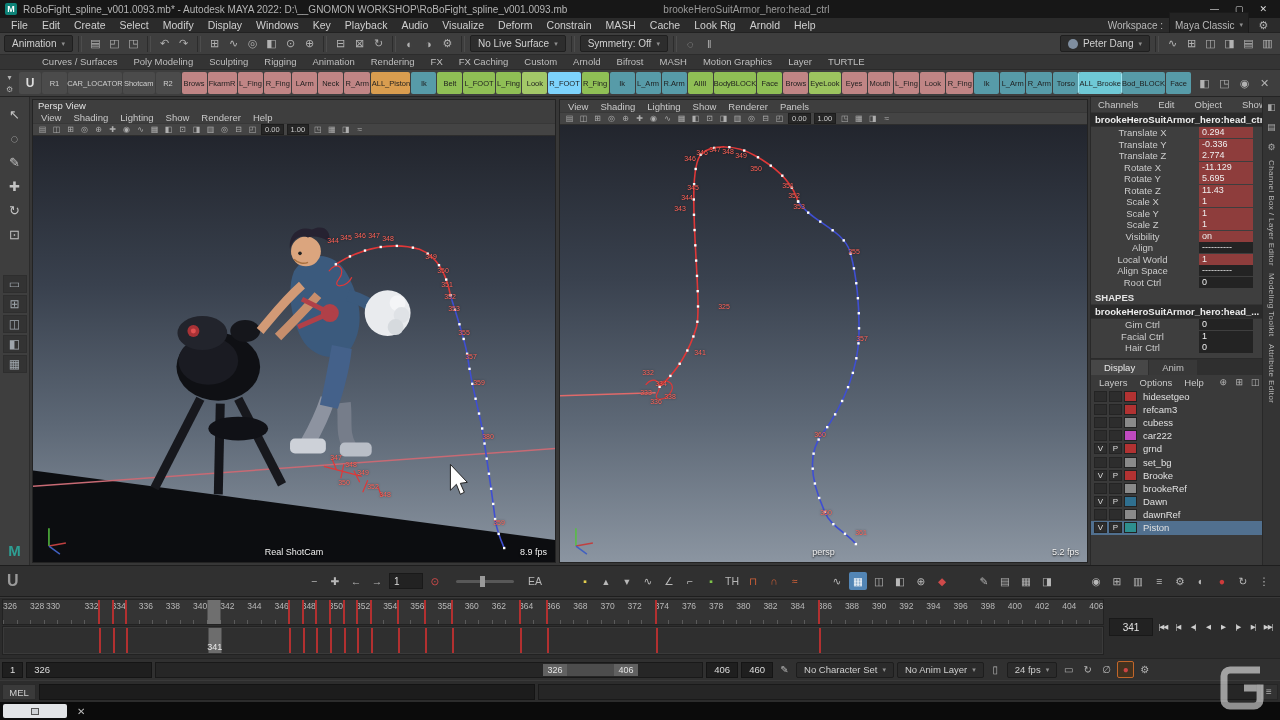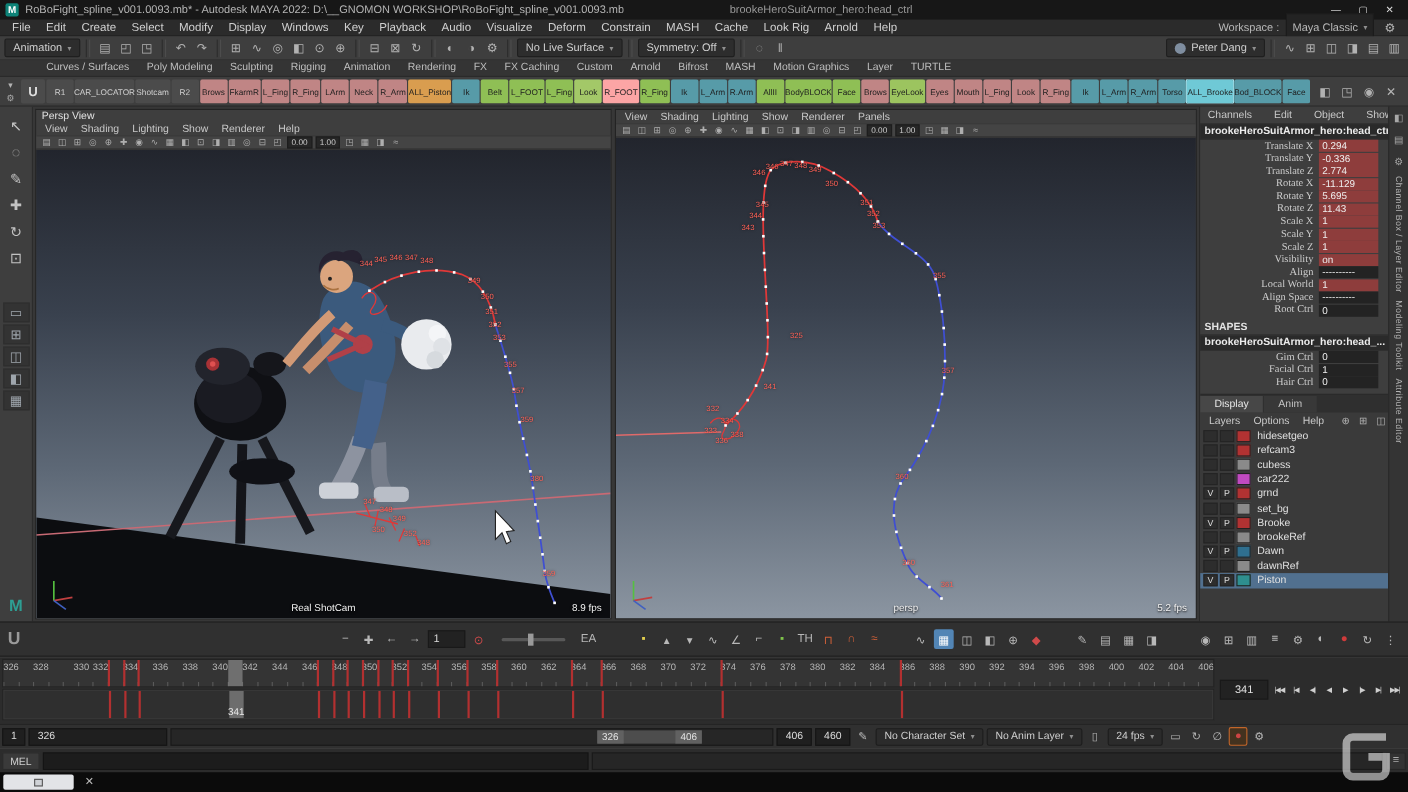--- a/index.html
+++ b/index.html
@@ -69,21 +69,21 @@
 .trail-label{position:absolute;font-size:7px;color:#ff6257;transform:translate(-50%,-50%);text-shadow:0 0 2px rgba(0,0,0,.6);white-space:nowrap;}
 .cam-label{position:absolute;bottom:5px;left:50%;transform:translateX(-50%);font-size:9px;color:#f0f0f0;text-shadow:0 1px 2px #000;}
 .fps-label{position:absolute;bottom:5px;right:8px;font-size:9px;color:#f2f2f2;text-shadow:0 1px 2px #000;}
 
 
 .right-panel{position:absolute;left:1090px;width:172px;top:0;bottom:0;background:#3e3e3e;border-left:1px solid #292929;font-size:9.5px;display:flex;flex-direction:column;overflow:hidden;}
 .cb-menus{display:flex;gap:12px;padding:2px 3px;color:#c9c9c9;}
 .cb-menu{padding:0 4px;}
 .cb-node{background:#2a2a2a;color:#ececec;font-weight:bold;padding:1px 4px;border-top:1px solid #343434;border-bottom:1px solid #313131;white-space:nowrap;overflow:hidden;font-size:9.5px;}
 .cb-row{display:flex;align-items:center;height:11.5px;}
-.cb-label{flex:1;text-align:right;padding-right:5px;color:#cccccc;white-space:nowrap;overflow:hidden;font-family:Liberation Serif, serif;}
+.cb-label{flex:1;text-align:center;padding-right:5px;color:#cccccc;white-space:nowrap;overflow:hidden;}
 .cb-val{width:54px;background:#232323;color:#eee;padding:0 3px;height:11px;line-height:11px;margin-right:9px;flex:0 0 auto;font-size:9px;}
 .cb-val.keyed{background:#8e3d3c;}
 .cb-shapes{font-weight:bold;color:#e4e4e4;padding:4px 4px 1px;}
 .layers-panel{margin-top:4px;border-top:1px solid #2b2b2b;flex:1;display:flex;flex-direction:column;background:#3a3a3a;}
 .layer-tabs{display:flex;background:#2f2f2f;gap:1px;padding-top:1px;}
 .layer-tab{padding:2px 13px;background:#383838;color:#c3c3c3;}
 .layer-tab.active{background:#474747;color:#e8e8e8;}
 .layer-menus{display:flex;gap:4px;padding:2px 4px;color:#c9c9c9;}
 .layer-menu{padding:0 4px;}
 .layer-toolbar{display:flex;justify-content:flex-end;gap:3px;padding:1px 5px 2px;}
@@ -282,21 +282,21 @@
         <div class="shelf-btn" style="background: rgb(192, 133, 133);">R_Fing</div>
         <div class="shelf-btn" style="background: rgb(192, 133, 133);">LArm</div>
         <div class="shelf-btn" style="background: rgb(192, 133, 133);">Neck</div>
         <div class="shelf-btn" style="background: rgb(192, 133, 133);">R_Arm</div>
         <div class="shelf-btn" style="background: rgb(217, 157, 79);">ALL_Piston</div>
         <div class="shelf-btn" style="background: rgb(87, 155, 168);">Ik</div>
         <div class="shelf-btn" style="background: rgb(143, 191, 85);">Belt</div>
         <div class="shelf-btn" style="background: rgb(143, 191, 85);">L_FOOT</div>
         <div class="shelf-btn" style="background: rgb(143, 191, 85);">L_Fing</div>
         <div class="shelf-btn" style="background: rgb(163, 200, 104);">Look</div>
-        <div class="shelf-btn" style="background: #fca5a5;">R_FOOT</div>
+        <div class="shelf-btn" style="background: #7dd3fc;">R_FOOT</div>
         <div class="shelf-btn" style="background: rgb(143, 191, 85);">R_Fing</div>
         <div class="shelf-btn" style="background: rgb(87, 155, 168);">Ik</div>
         <div class="shelf-btn" style="background: rgb(87, 155, 168);">L_Arm</div>
         <div class="shelf-btn" style="background: rgb(87, 155, 168);">R.Arm</div>
         <div class="shelf-btn" style="background: rgb(143, 191, 85);">AllII</div>
         <div class="shelf-btn" style="background: rgb(143, 191, 85);">BodyBLOCK</div>
         <div class="shelf-btn" style="background: rgb(143, 191, 85);">Face</div>
         <div class="shelf-btn" style="background: rgb(192, 133, 133);">Brows</div>
         <div class="shelf-btn" style="background: rgb(156, 196, 95);">EyeLook</div>
         <div class="shelf-btn" style="background: rgb(192, 133, 133);">Eyes</div>
@@ -839,21 +839,21 @@
         <div class="at-icon" style="color: rgb(207, 59, 59);">●</div>
         <div class="at-icon">↻</div>
         <div class="at-icon">⋮</div>
       </div>
   </div>
 
   <div class="timeline">
     <div class="tl-ruler" id="tl-ruler">
         <div class="tl-num" style="left: 7px;">326</div>
         <div class="tl-num" style="left: 34.1605px;">328</div>
-        <div class="tl-num" style="left: 71px;">330</div>
+        <div class="tl-num" style="left: 50px;">330</div>
         <div class="tl-num" style="left: 88.4815px;">332</div>
         <div class="tl-num" style="left: 115.642px;">334</div>
         <div class="tl-num" style="left: 142.802px;">336</div>
         <div class="tl-num" style="left: 169.963px;">338</div>
         <div class="tl-num" style="left: 197.123px;">340</div>
         <div class="tl-num" style="left: 224.284px;">342</div>
         <div class="tl-num" style="left: 251.444px;">344</div>
         <div class="tl-num" style="left: 278.605px;">346</div>
         <div class="tl-num" style="left: 305.765px;">348</div>
         <div class="tl-num" style="left: 332.926px;">350</div>

